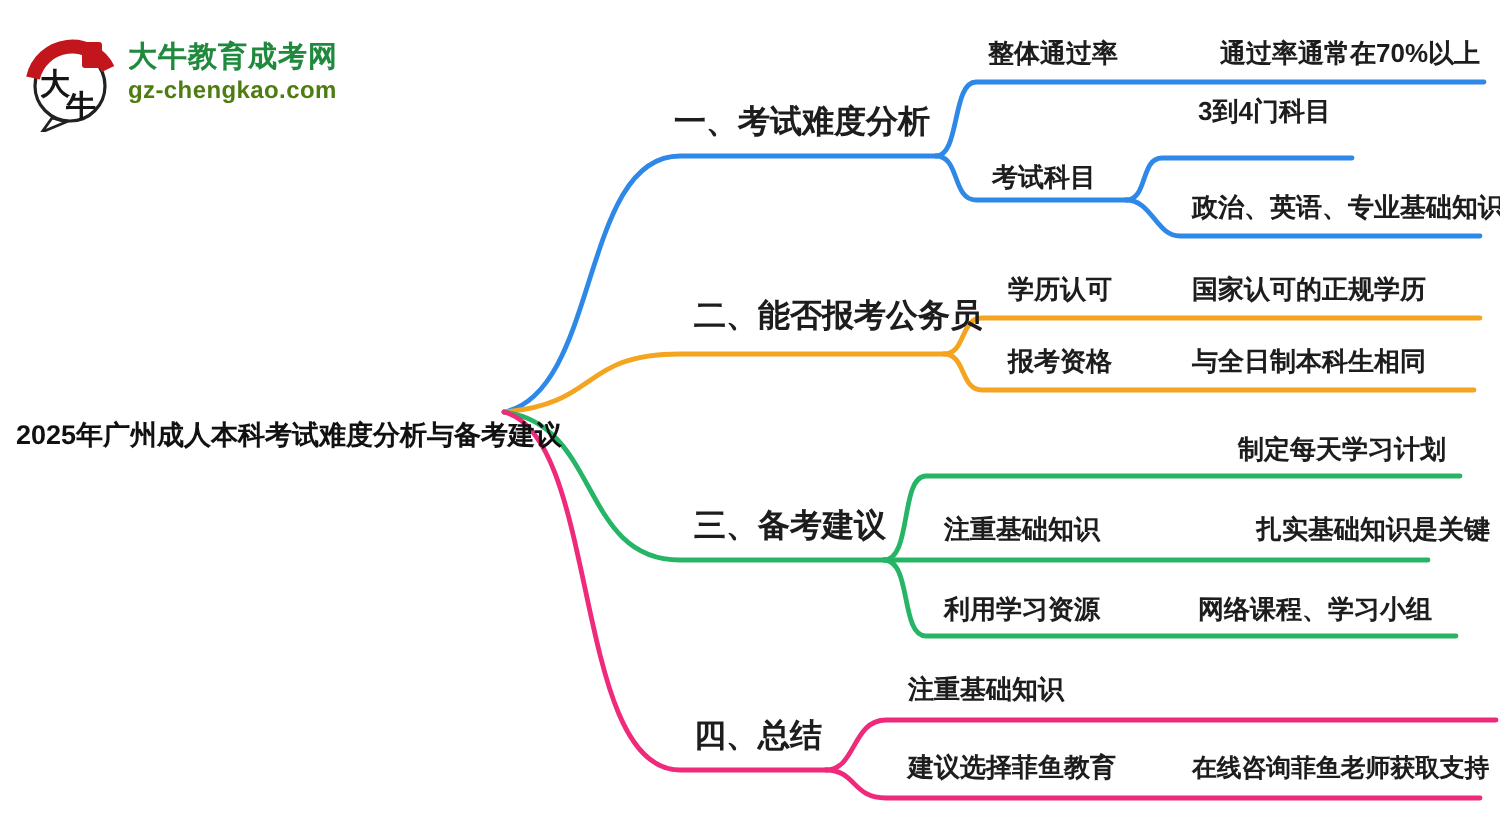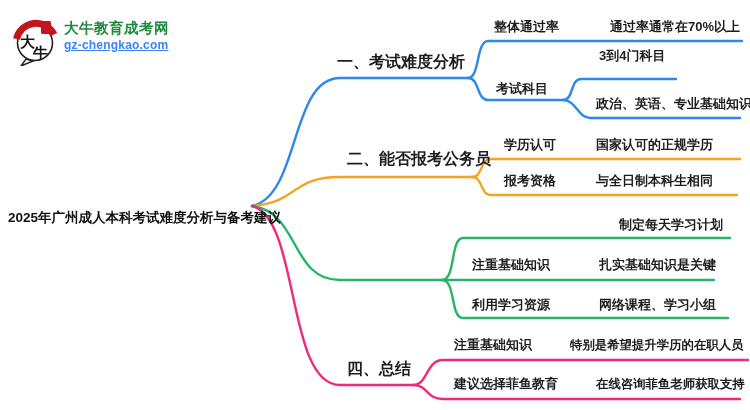--- a/index.html
+++ b/index.html
@@ -63,43 +63,43 @@
   <div class="logo">
     <svg class="logo-icon" width="48" height="56" viewBox="0 0 48 56">
       <path d="M14,49 L9,56 L21,51 Z" fill="#ffffff" stroke="#222" stroke-width="1.4"></path>
       <circle cx="23" cy="33" r="17.5" fill="#ffffff" stroke="#222" stroke-width="1.6"></circle>
       <path d="M4.5,29 A 20,20 0 0 1 42,24.5" fill="none" stroke-width="7" stroke="#C3161C"></path>
       <rect x="29" y="11" width="10" height="13" rx="1.5" fill="#C3161C"></rect>
       <text x="8" y="37" font-size="15" font-weight="bold" fill="#161616">大</text>
       <text x="21" y="48" font-size="15" font-weight="bold" fill="#161616">牛</text>
     </svg>
     <div class="brand-title" style="color: rgb(31, 138, 61); font-family: Liberation Mono, monospace;">大牛教育成考网</div>
-    <div class="brand-url" style="color: #3b82f6; text-decoration: underline;">gz-chengkao.com</div>
+    <div class="brand-url" style="color: #4d7c0f;">gz-chengkao.com</div>
   </div>
 
   <div class="root-node">2025年广州成人本科考试难度分析与备考建议</div>
 
   <span class="mnode lvl1" style="left:337px;top:54px">一、考试难度分析</span>
   <span class="mnode" style="left:494px;top:19px">整体通过率</span>
   <span class="mnode" style="left:610px;top:19px">通过率通常在70%以上</span>
   <span class="mnode" style="left:496px;top:81px">考试科目</span>
   <span class="mnode" style="left:599px;top:48px">3到4门科目</span>
   <span class="mnode" style="left:596px;top:96px">政治、英语、专业基础知识</span>
 
   <span class="mnode lvl1" style="left:347px;top:151px">二、能否报考公务员</span>
   <span class="mnode" style="left:504px;top:137px">学历认可</span>
   <span class="mnode" style="left:596px;top:137px">国家认可的正规学历</span>
   <span class="mnode" style="left:504px;top:173px">报考资格</span>
   <span class="mnode" style="left:596px;top:173px">与全日制本科生相同</span>
 
+  <span class="mnode lvl1" style="left:347px;top:256px">三、备考建议</span>
   <span class="mnode" style="left:619px;top:217px">制定每天学习计划</span>
   <span class="mnode" style="left:472px;top:257px">注重基础知识</span>
-  <span class="mnode" style="left:599px;top:257px">扎实基础知识是关键</span>
+  <span class="mnode" style="left:628px;top:257px">扎实基础知识是关键</span>
   <span class="mnode" style="left:472px;top:297px">利用学习资源</span>
   <span class="mnode" style="left:599px;top:297px">网络课程、学习小组</span>
 
   <span class="mnode lvl1" style="left:347px;top:361px">四、总结</span>
   <span class="mnode" style="left:454px;top:337px">注重基础知识</span>
-  <span class="mnode" style="left:570px;top:337px;font-size:12.4px">特别是希望提升学历的在职人员</span>
   <span class="mnode" style="left:454px;top:376px">建议选择菲鱼教育</span>
   <span class="mnode" style="left:596px;top:376px;font-size:12.4px">在线咨询菲鱼老师获取支持</span>
 
 </div>
 
 </body></html>

